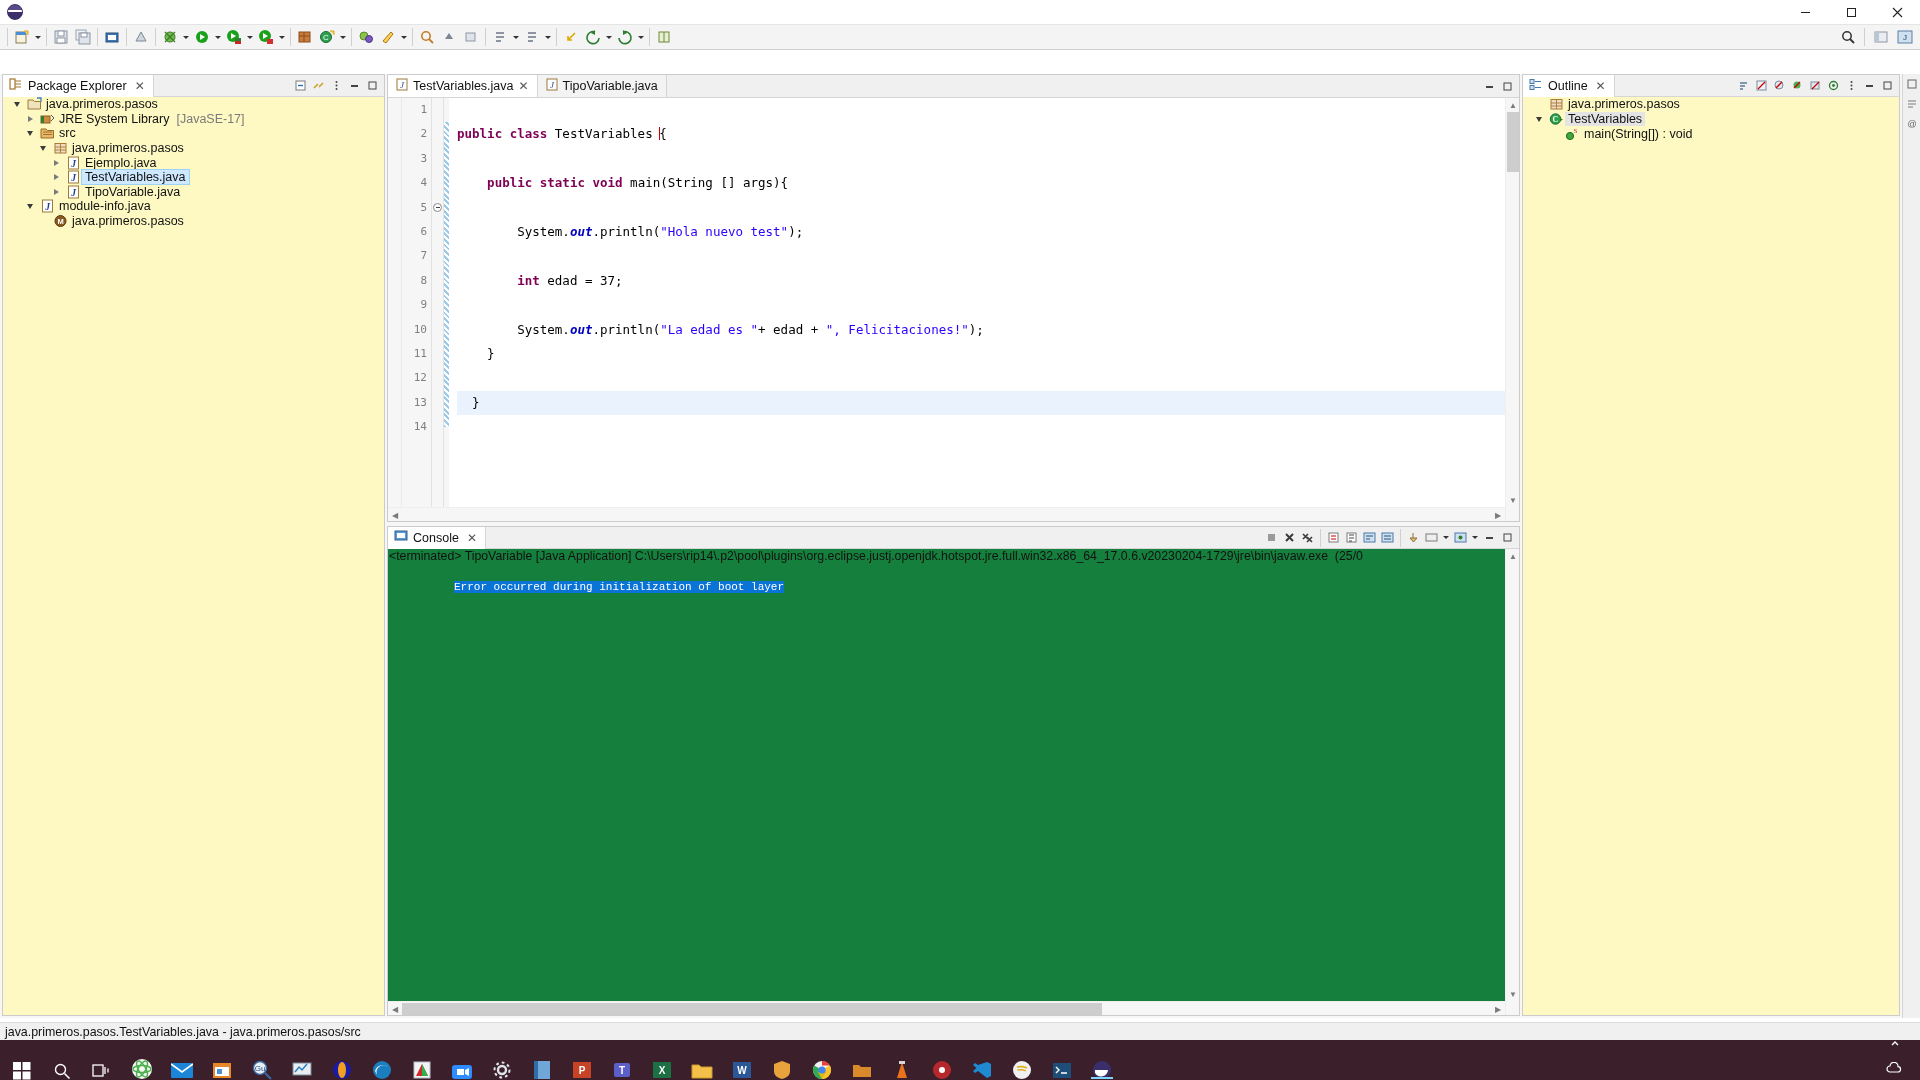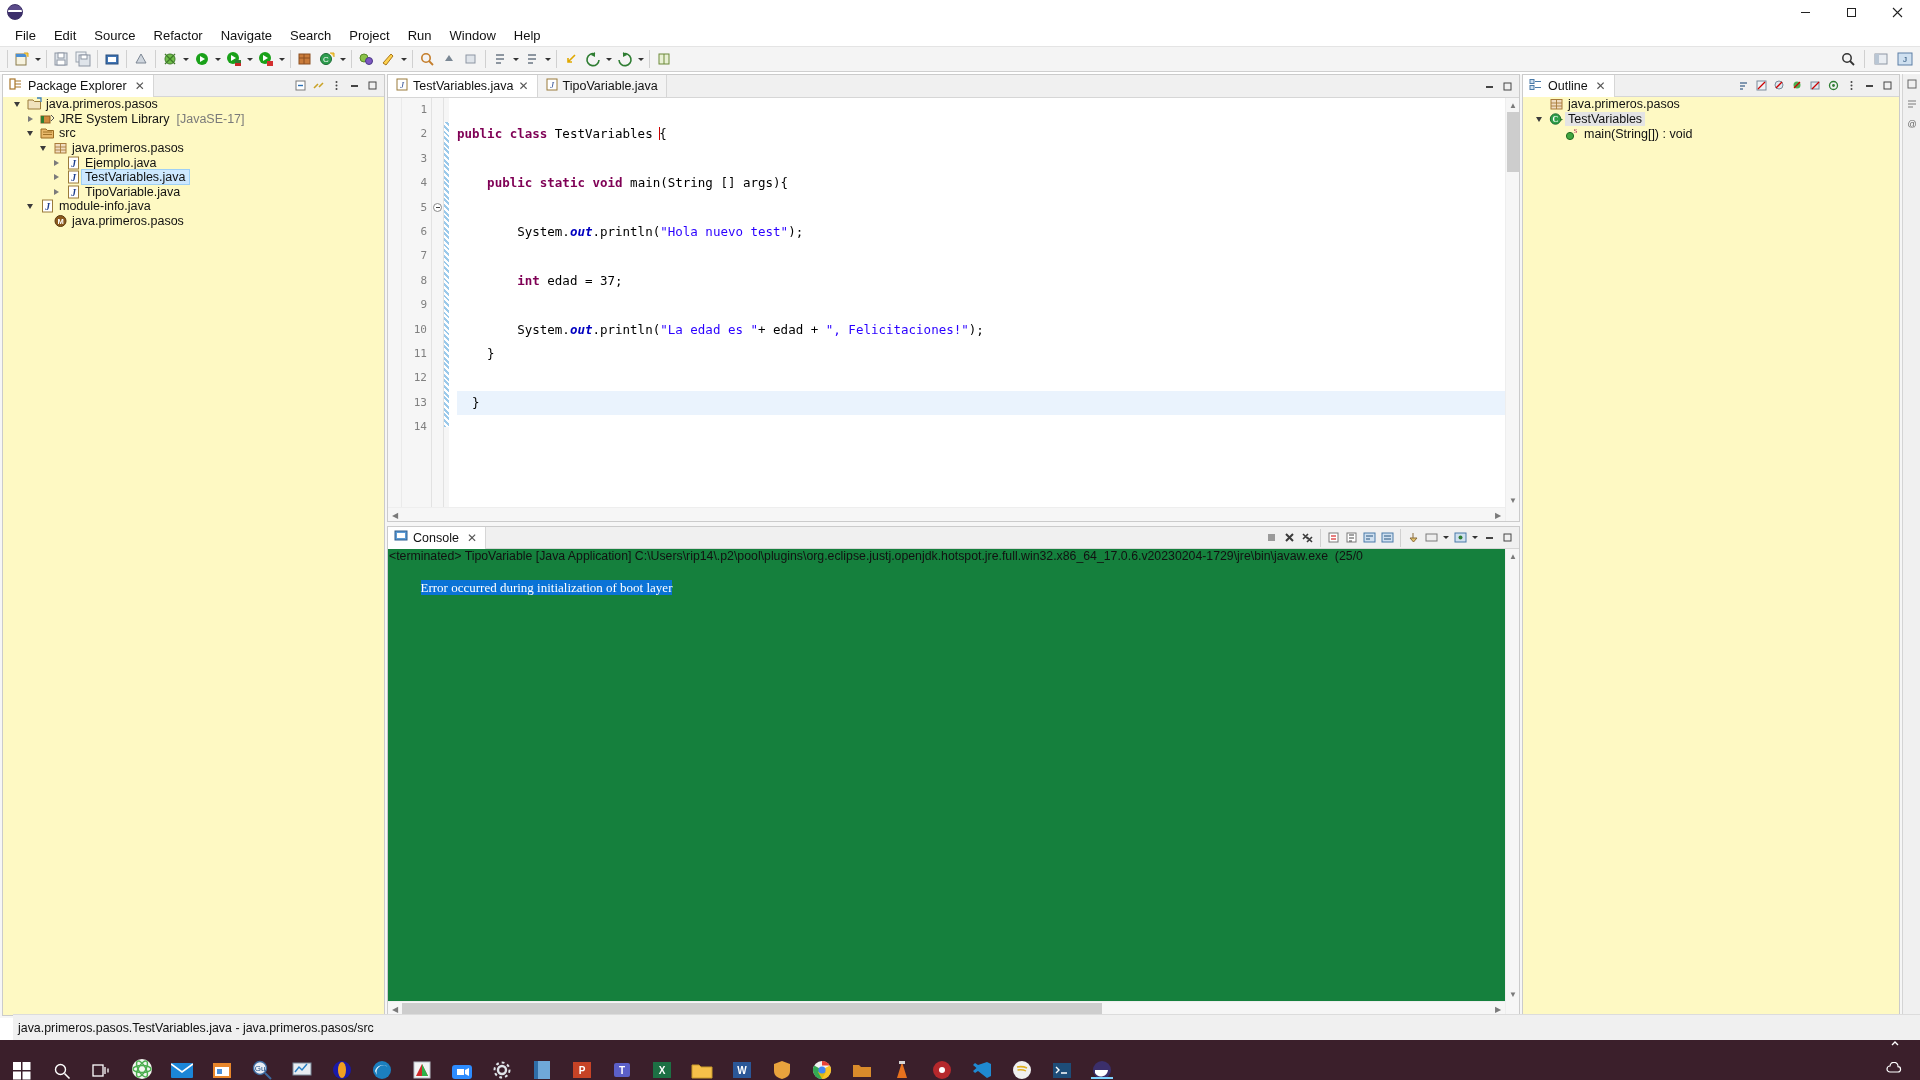--- a/index.html
+++ b/index.html
@@ -122,39 +122,39 @@
   }
   .cl { height: 24.4px; line-height: 24.4px; white-space: pre; }
   .cl.hl { background: #eaf3fd; }
   .kw { color: #7f0055; font-weight: bold; }
   .str { color: #2a00ff; }
   .fld { color: #0000c0; font-style: italic; font-weight: bold; }
   .cursor { display: inline-block; width: 1px; height: 13px; background: #c00; vertical-align: -2px; margin: 0 -1px; }
 
   
   .console-body { position: absolute; left: 0; right: 0; top: 22px; bottom: 0; background: #15803d; overflow: hidden; }
-  .conline { font-family: Liberation Serif, serif; font-size: 13px; line-height: 15.5px; white-space: pre; }
+  .conline { font-family: Liberation Mono, monospace; font-size: 11px; line-height: 15.5px; white-space: pre; }
   .conline.hdr { font-family: "Liberation Sans", sans-serif; font-size: 12.3px; color: #111; padding-left: 1px; }
   .selblue { background: #0a73d6; color: #fff; }
 
   
   .vscroll { position: absolute; right: 0; top: 22px; bottom: 0; width: 14px; background: #f6f6f6; border-left: 1px solid #eee; }
   .hscroll { position: absolute; left: 0; right: 14px; bottom: 0; height: 14px; background: #f6f6f6; border-top: 1px solid #eee; }
   .sb-arrow { width: 14px; height: 14px; display: flex; align-items: center; justify-content: center; color: #7a7a7a; font-size: 8px; }
   .sb-thumb { position: absolute; background: #cdcdcd; }
 
   
   .rightbar { position: absolute; right: 0; top: 74px; bottom: 62px; width: 18px; background: #f0f0f0; border-left: 1px solid #d4d4d4; }
   .rb-item { width: 18px; height: 20px; display: flex; align-items: center; justify-content: center; font-size: 10px; color: #555; }
 
   
   .statusbar {
-    position: absolute; left: 0; right: 0; bottom: 40px; height: 26px;
+    position: absolute; left: 0; right: 0; bottom: 40px; height: 18px;
     background: #f0f0f0; border-top: 1px solid #dcdcdc; display: flex; align-items: center;
-    padding-left: 5px; font-size: 12.4px; color: #111; margin-left: 13px;
+    padding-left: 5px; font-size: 12.4px; color: #111;
   }
 
   
   .taskbar {
     position: absolute; left: 0; right: 0; bottom: 0; height: 40px;
     background: #3b1f2b; display: flex; align-items: center; padding-left: 2px;
   }
   .tk { width: 40px; height: 40px; display: flex; align-items: flex-end; justify-content: center; position: relative; }
   .tk.active:after { content:""; position:absolute; bottom:1px; left:9px; right:9px; height:2px; background:#7fd3ff; }
   .tray { position: absolute; right: 4px; height: 44px; display: flex; align-items: center; color: #fff; font-size: 12px; padding-right: 6px; gap: 9px; flex-direction: column; }
@@ -179,32 +179,20 @@
           </svg>
       </div>
       <div class="winbtn close">
         <svg width="11" height="11" viewBox="0 0 11 11">
             <path d="M1 1 L10 10 M10 1 L1 10" stroke="#222" stroke-width="1.1" fill="none"></path>
           </svg>
       </div>
     </div>
   </div>
 
-  <div class="menubar">
-    <div class="menuitem">File</div>
-    <div class="menuitem">Edit</div>
-    <div class="menuitem">Source</div>
-    <div class="menuitem">Refactor</div>
-    <div class="menuitem">Navigate</div>
-    <div class="menuitem">Search</div>
-    <div class="menuitem">Project</div>
-    <div class="menuitem">Run</div>
-    <div class="menuitem">Window</div>
-    <div class="menuitem">Help</div>
-  </div>
 
   <div class="toolbar">
     <div class="tbsep"></div>
     <div class="tb">
       <svg width="16" height="16">
           <rect x="2" y="3" width="10" height="11" fill="#f7f3e0" stroke="#8a7b4a"></rect>
           <rect x="2" y="3" width="10" height="3" fill="#4a8fd4"></rect>
           <path d="M10 2 l4 0 l0 4" stroke="#d6a520" fill="#ffd24d" stroke-width="1"></path>
         </svg>
     </div>

